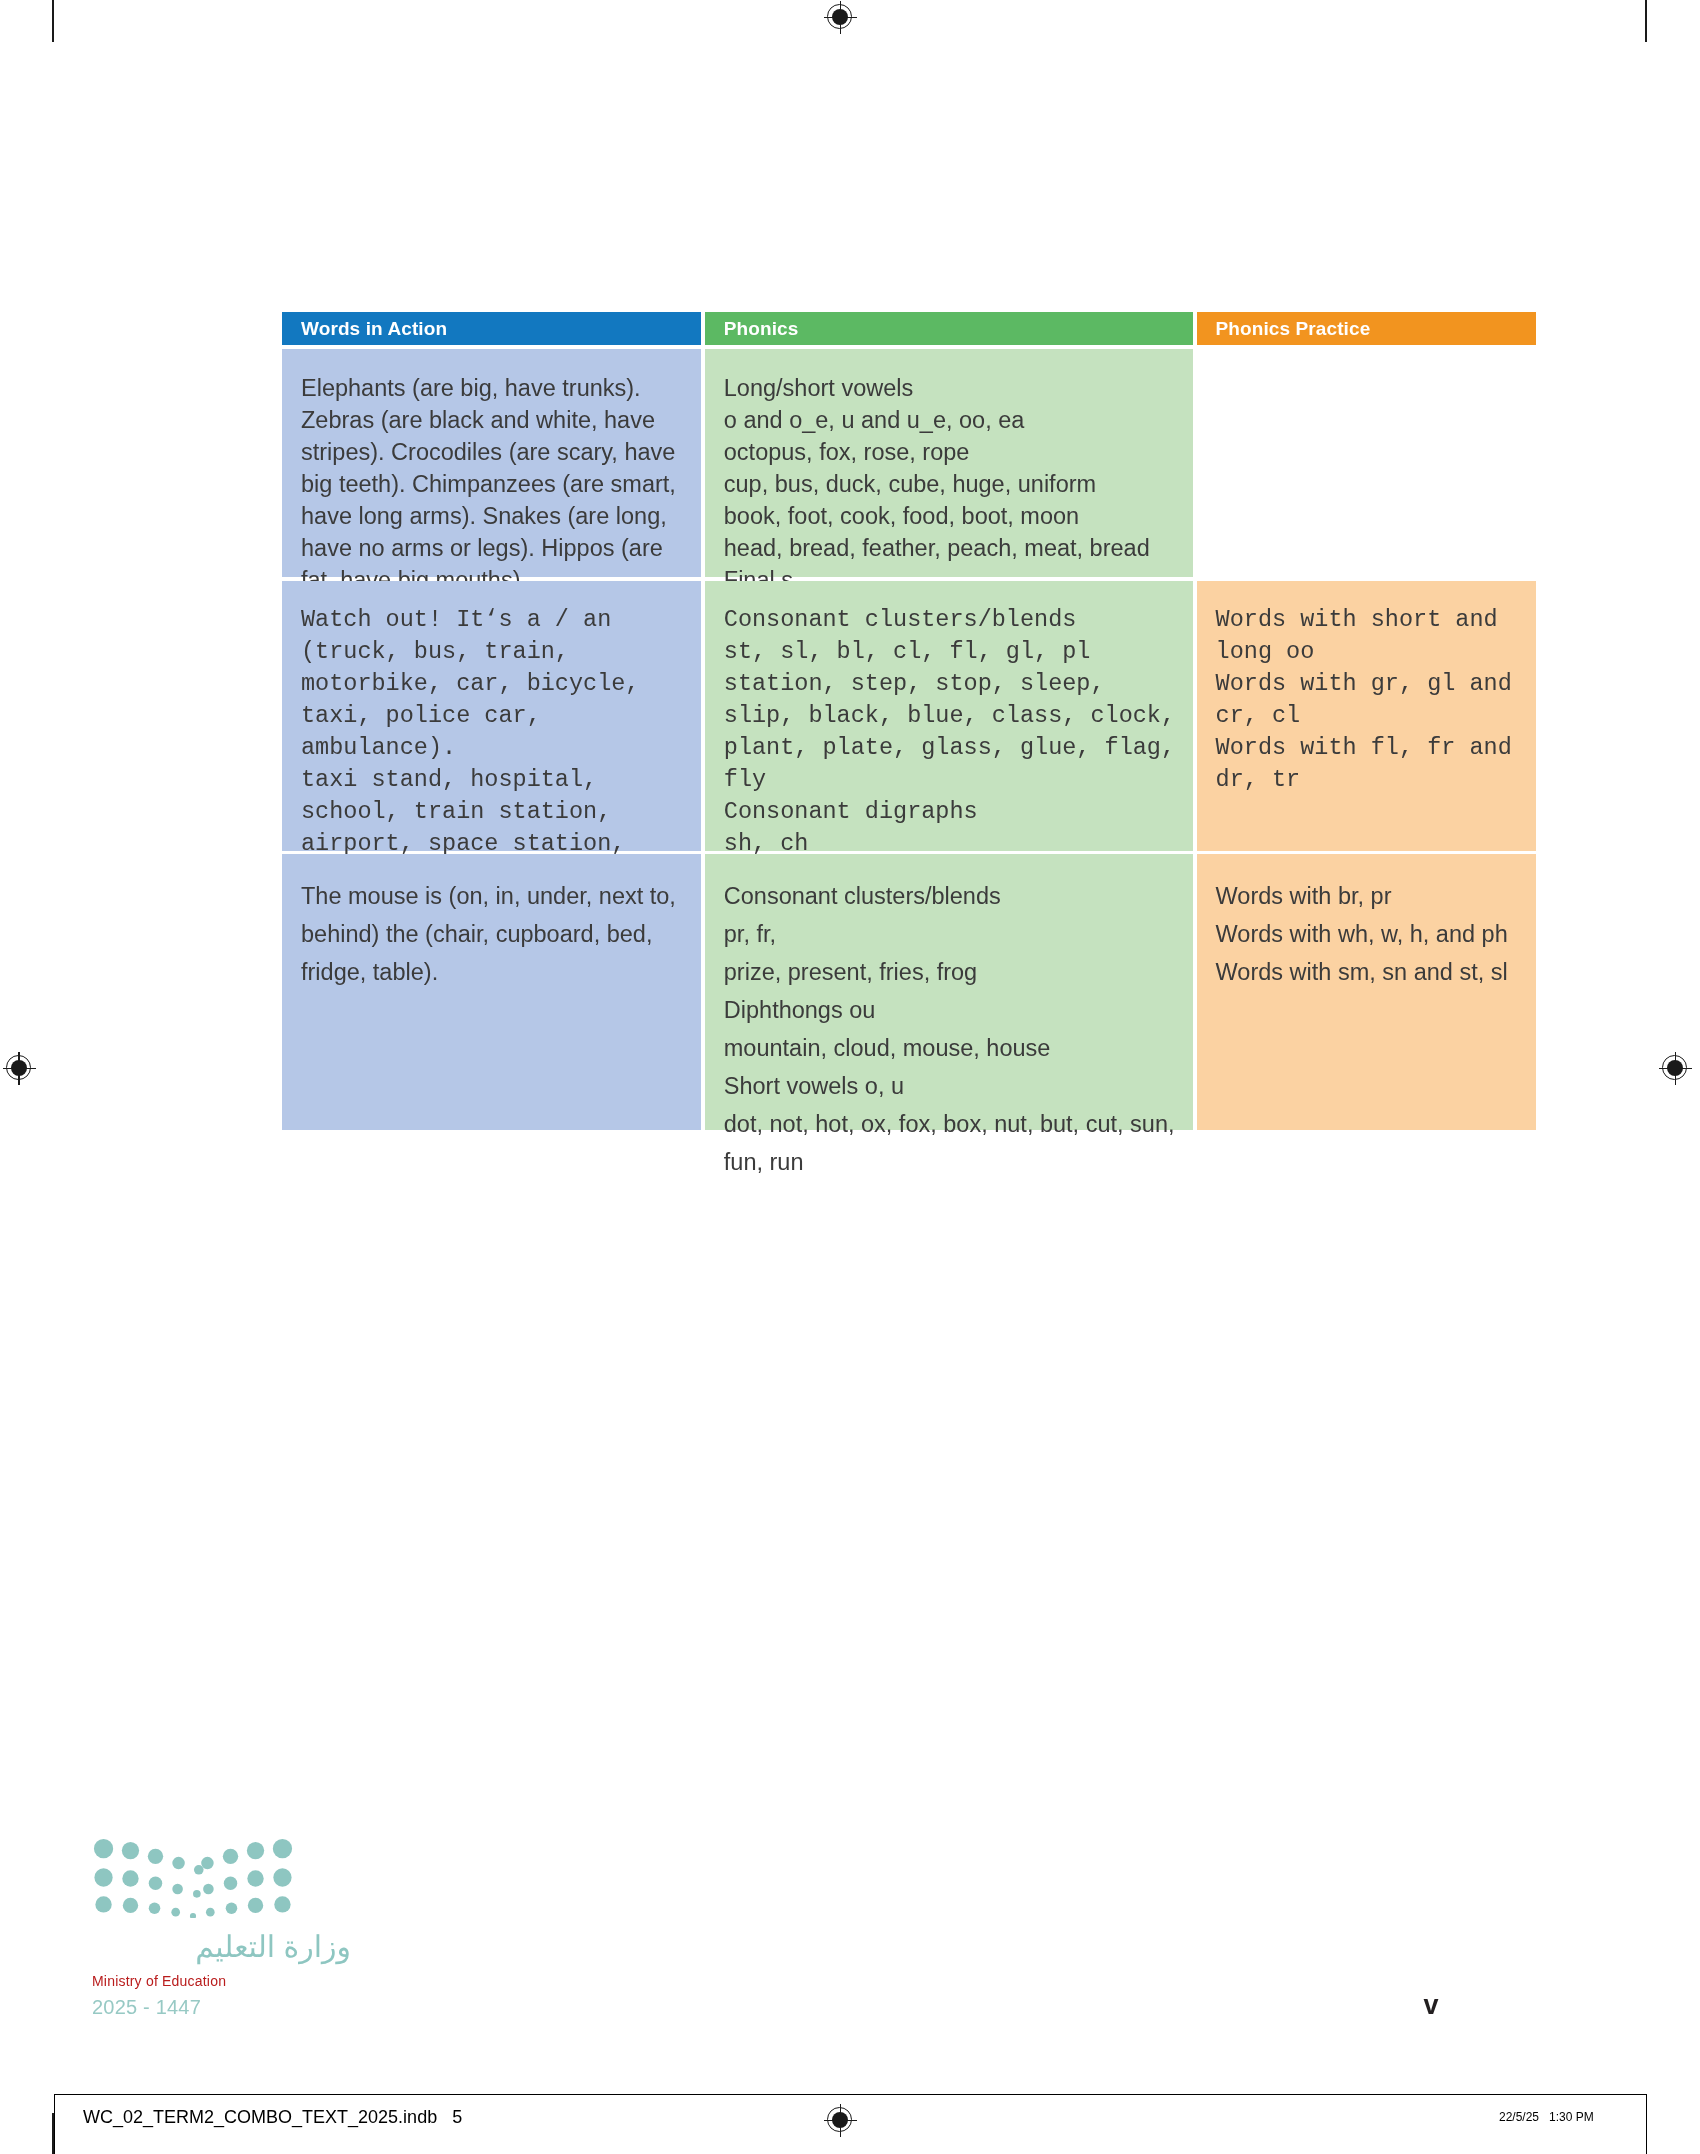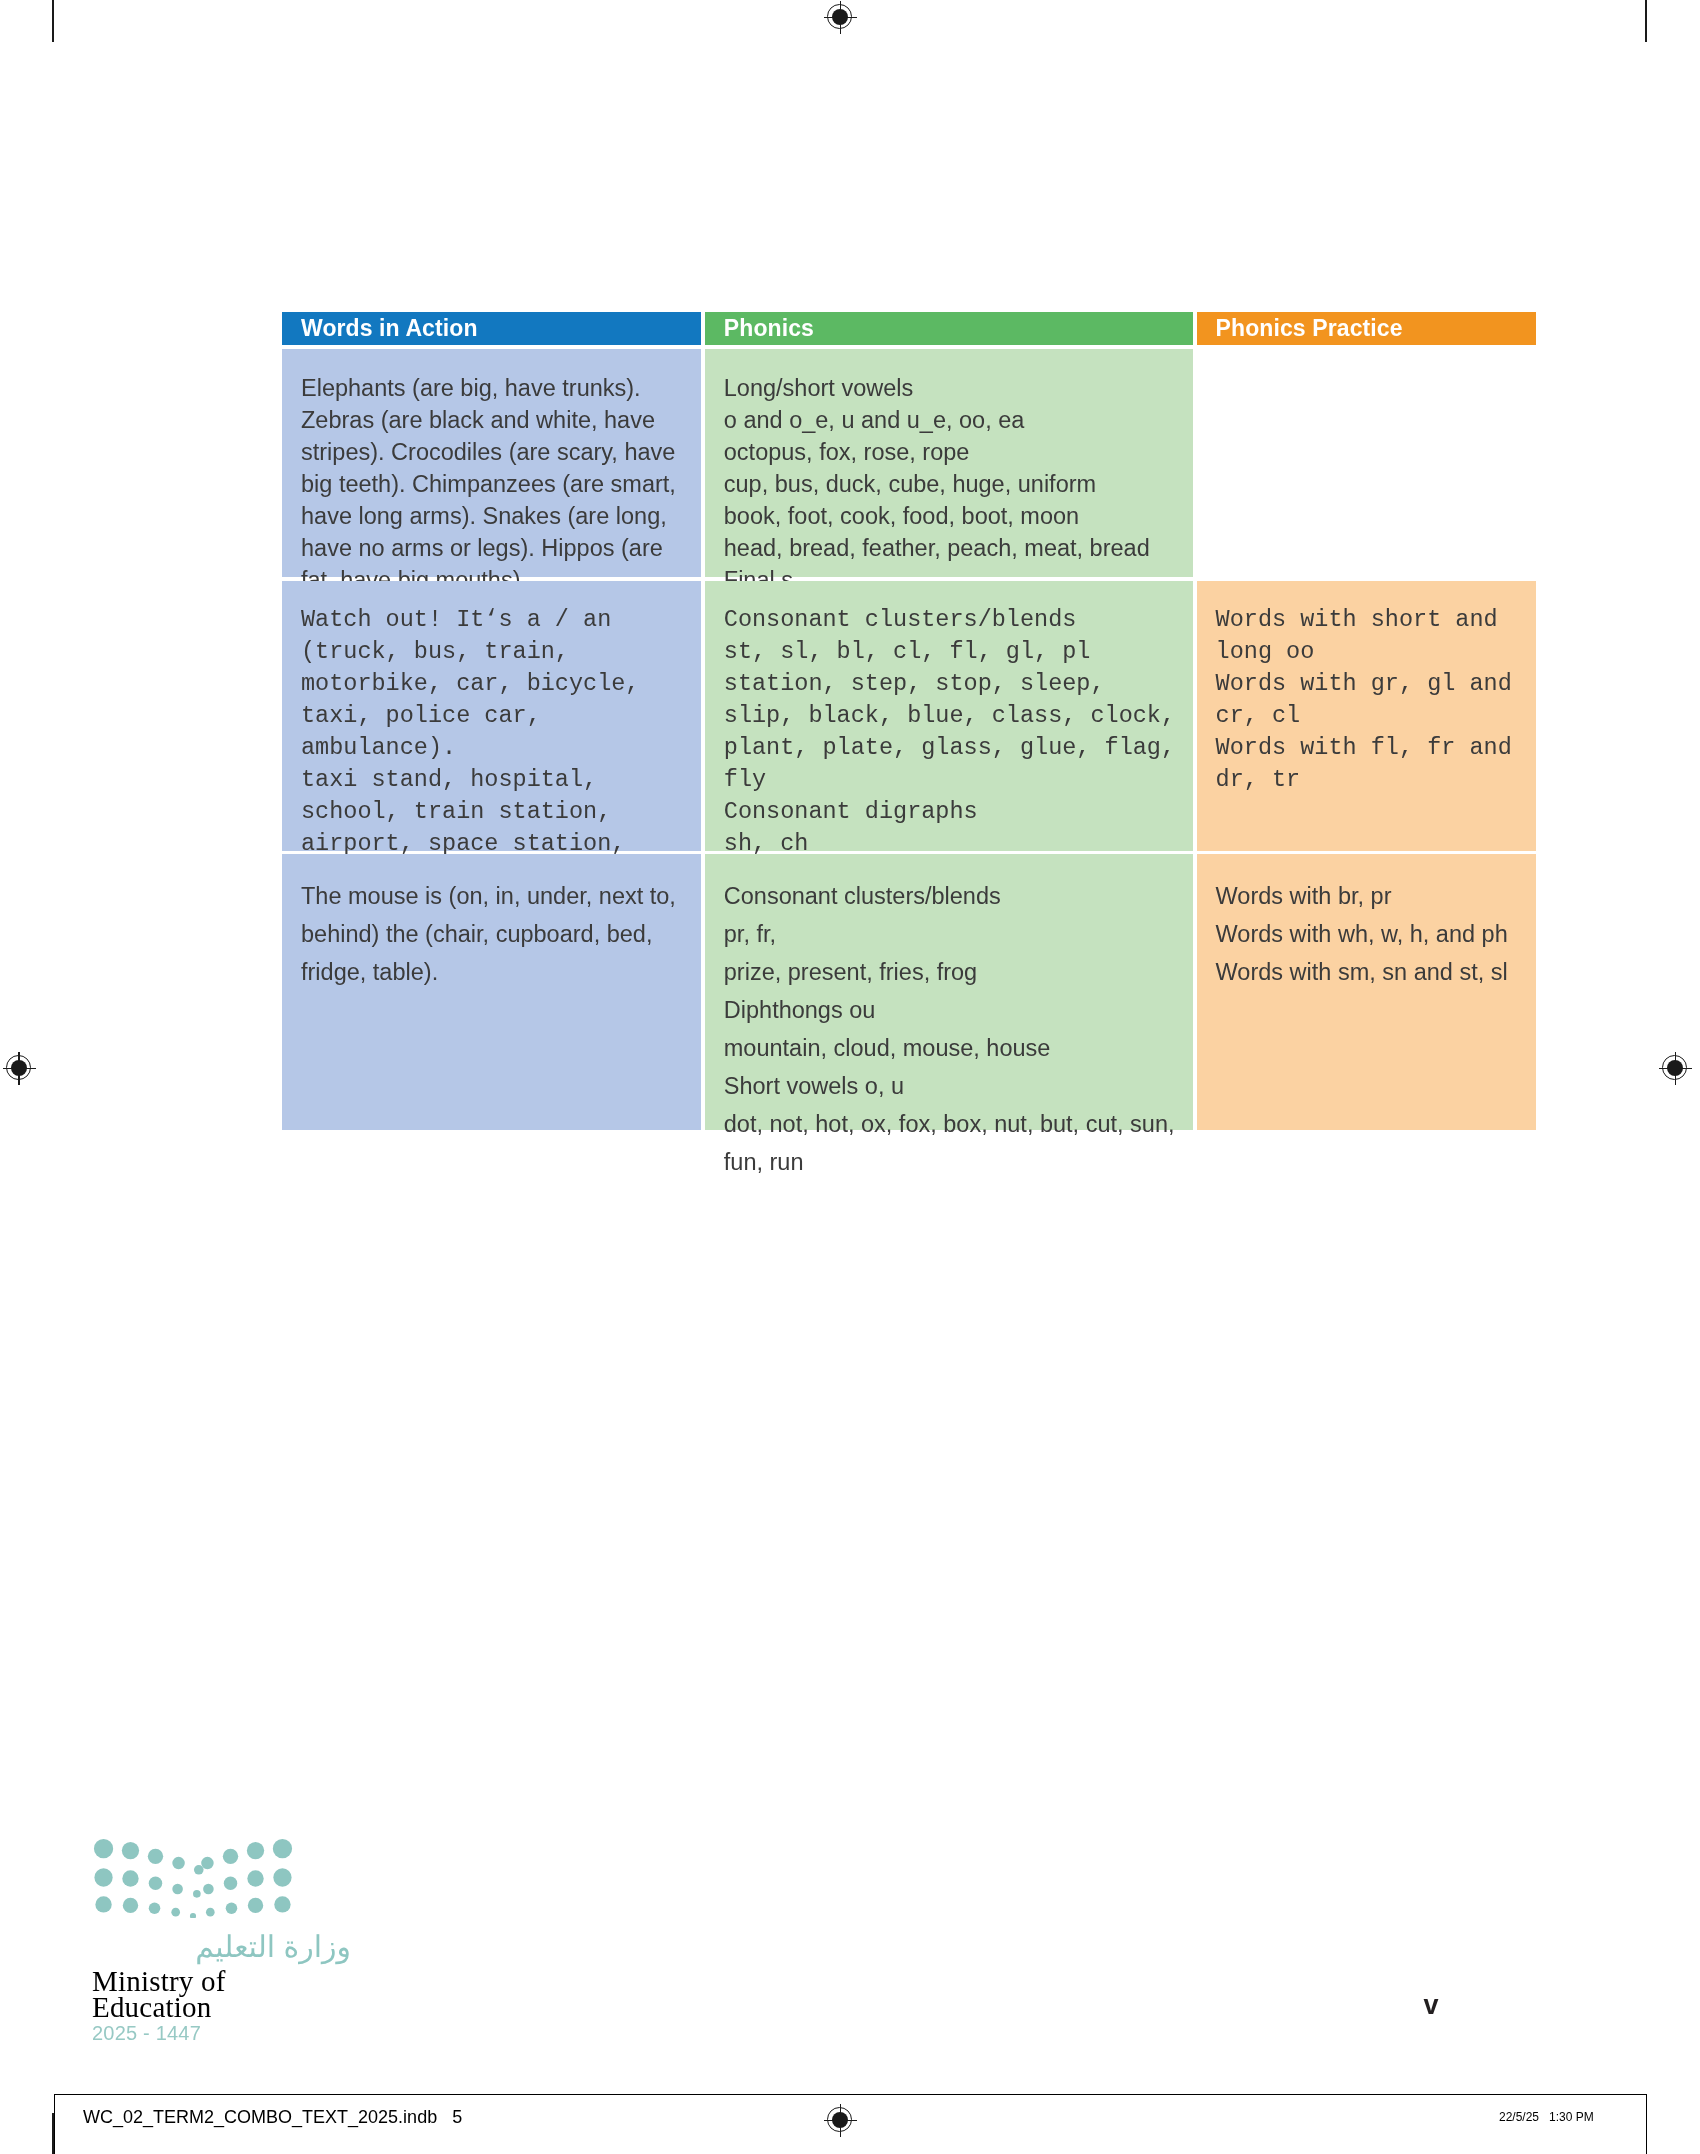--- a/index.html
+++ b/index.html
@@ -75,21 +75,21 @@
   .t-row + .t-row { margin-top: 3.8px; }
 
   .col-a { width: 419px; flex: 0 0 419px; }
   .col-b { width: 488px; flex: 0 0 488px; }
   .col-c { width: 339px; flex: 0 0 339px; }
 
   .t-row .cell + .cell { margin-left: 3.8px; }
 
   .head-cell {
     color: #ffffff;
-    font-size: 23px;
+    font-size: 19px;
     font-weight: bold;
     letter-spacing: 0.1px;
     padding: 8.6px 0 9.6px 19px;
     box-sizing: border-box;
     height: 33px;
     line-height: 15.4px;
   }
   .head-a { background: #1278c0; }
   .head-b { background: #5cb963; }
   .head-c { background: #f2941f; }
@@ -125,25 +125,24 @@
     height: 42px;
     color: #8ec6c1;
     font-size: 30px;
     line-height: 42px;
     direction: rtl;
     letter-spacing: 1px;
     white-space: nowrap;
   }
   .logo-en {
     display: block;
-    color: #000000;
-    font-size: 29px;
+    color: #b91c1c;
+    font-size: 14px;
     line-height: 26px;
     letter-spacing: 0.2px;
-    font-family: Liberation Serif, serif;
   }
   .logo-yr {
     display: block;
     color: #97c9c4;
     font-size: 20px;
     line-height: 26px;
     letter-spacing: 0.2px;
   }
 
   

